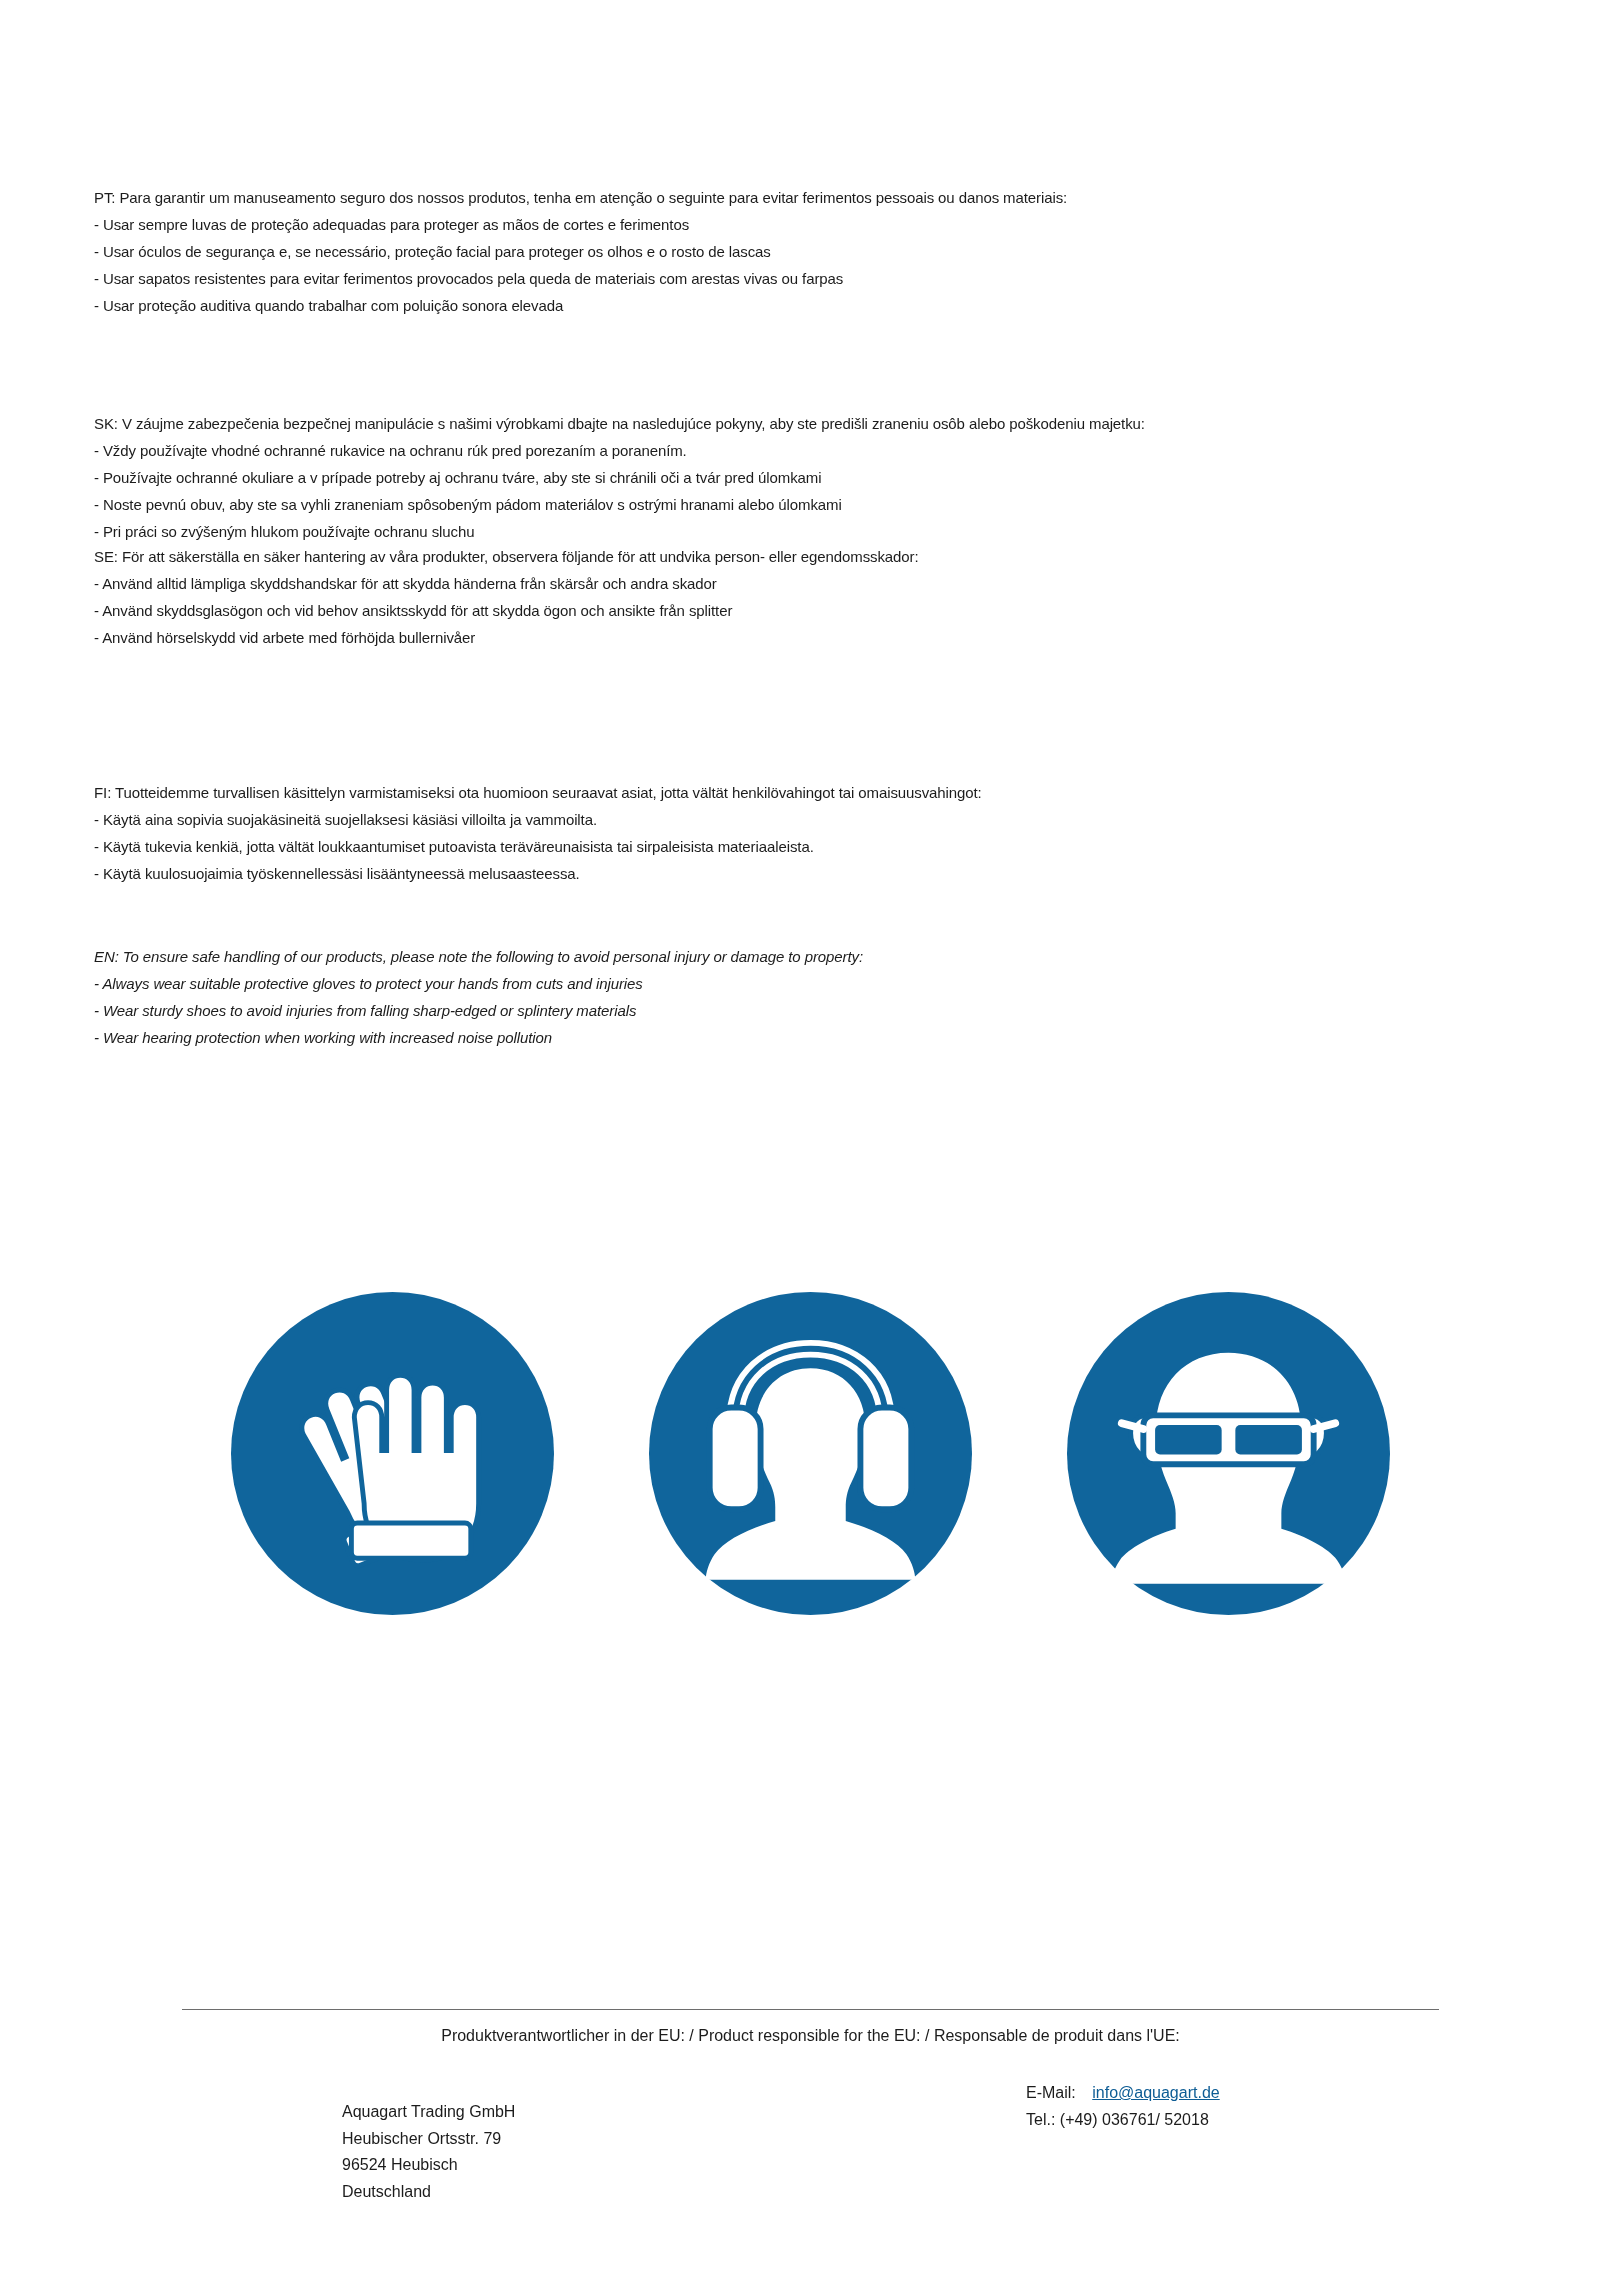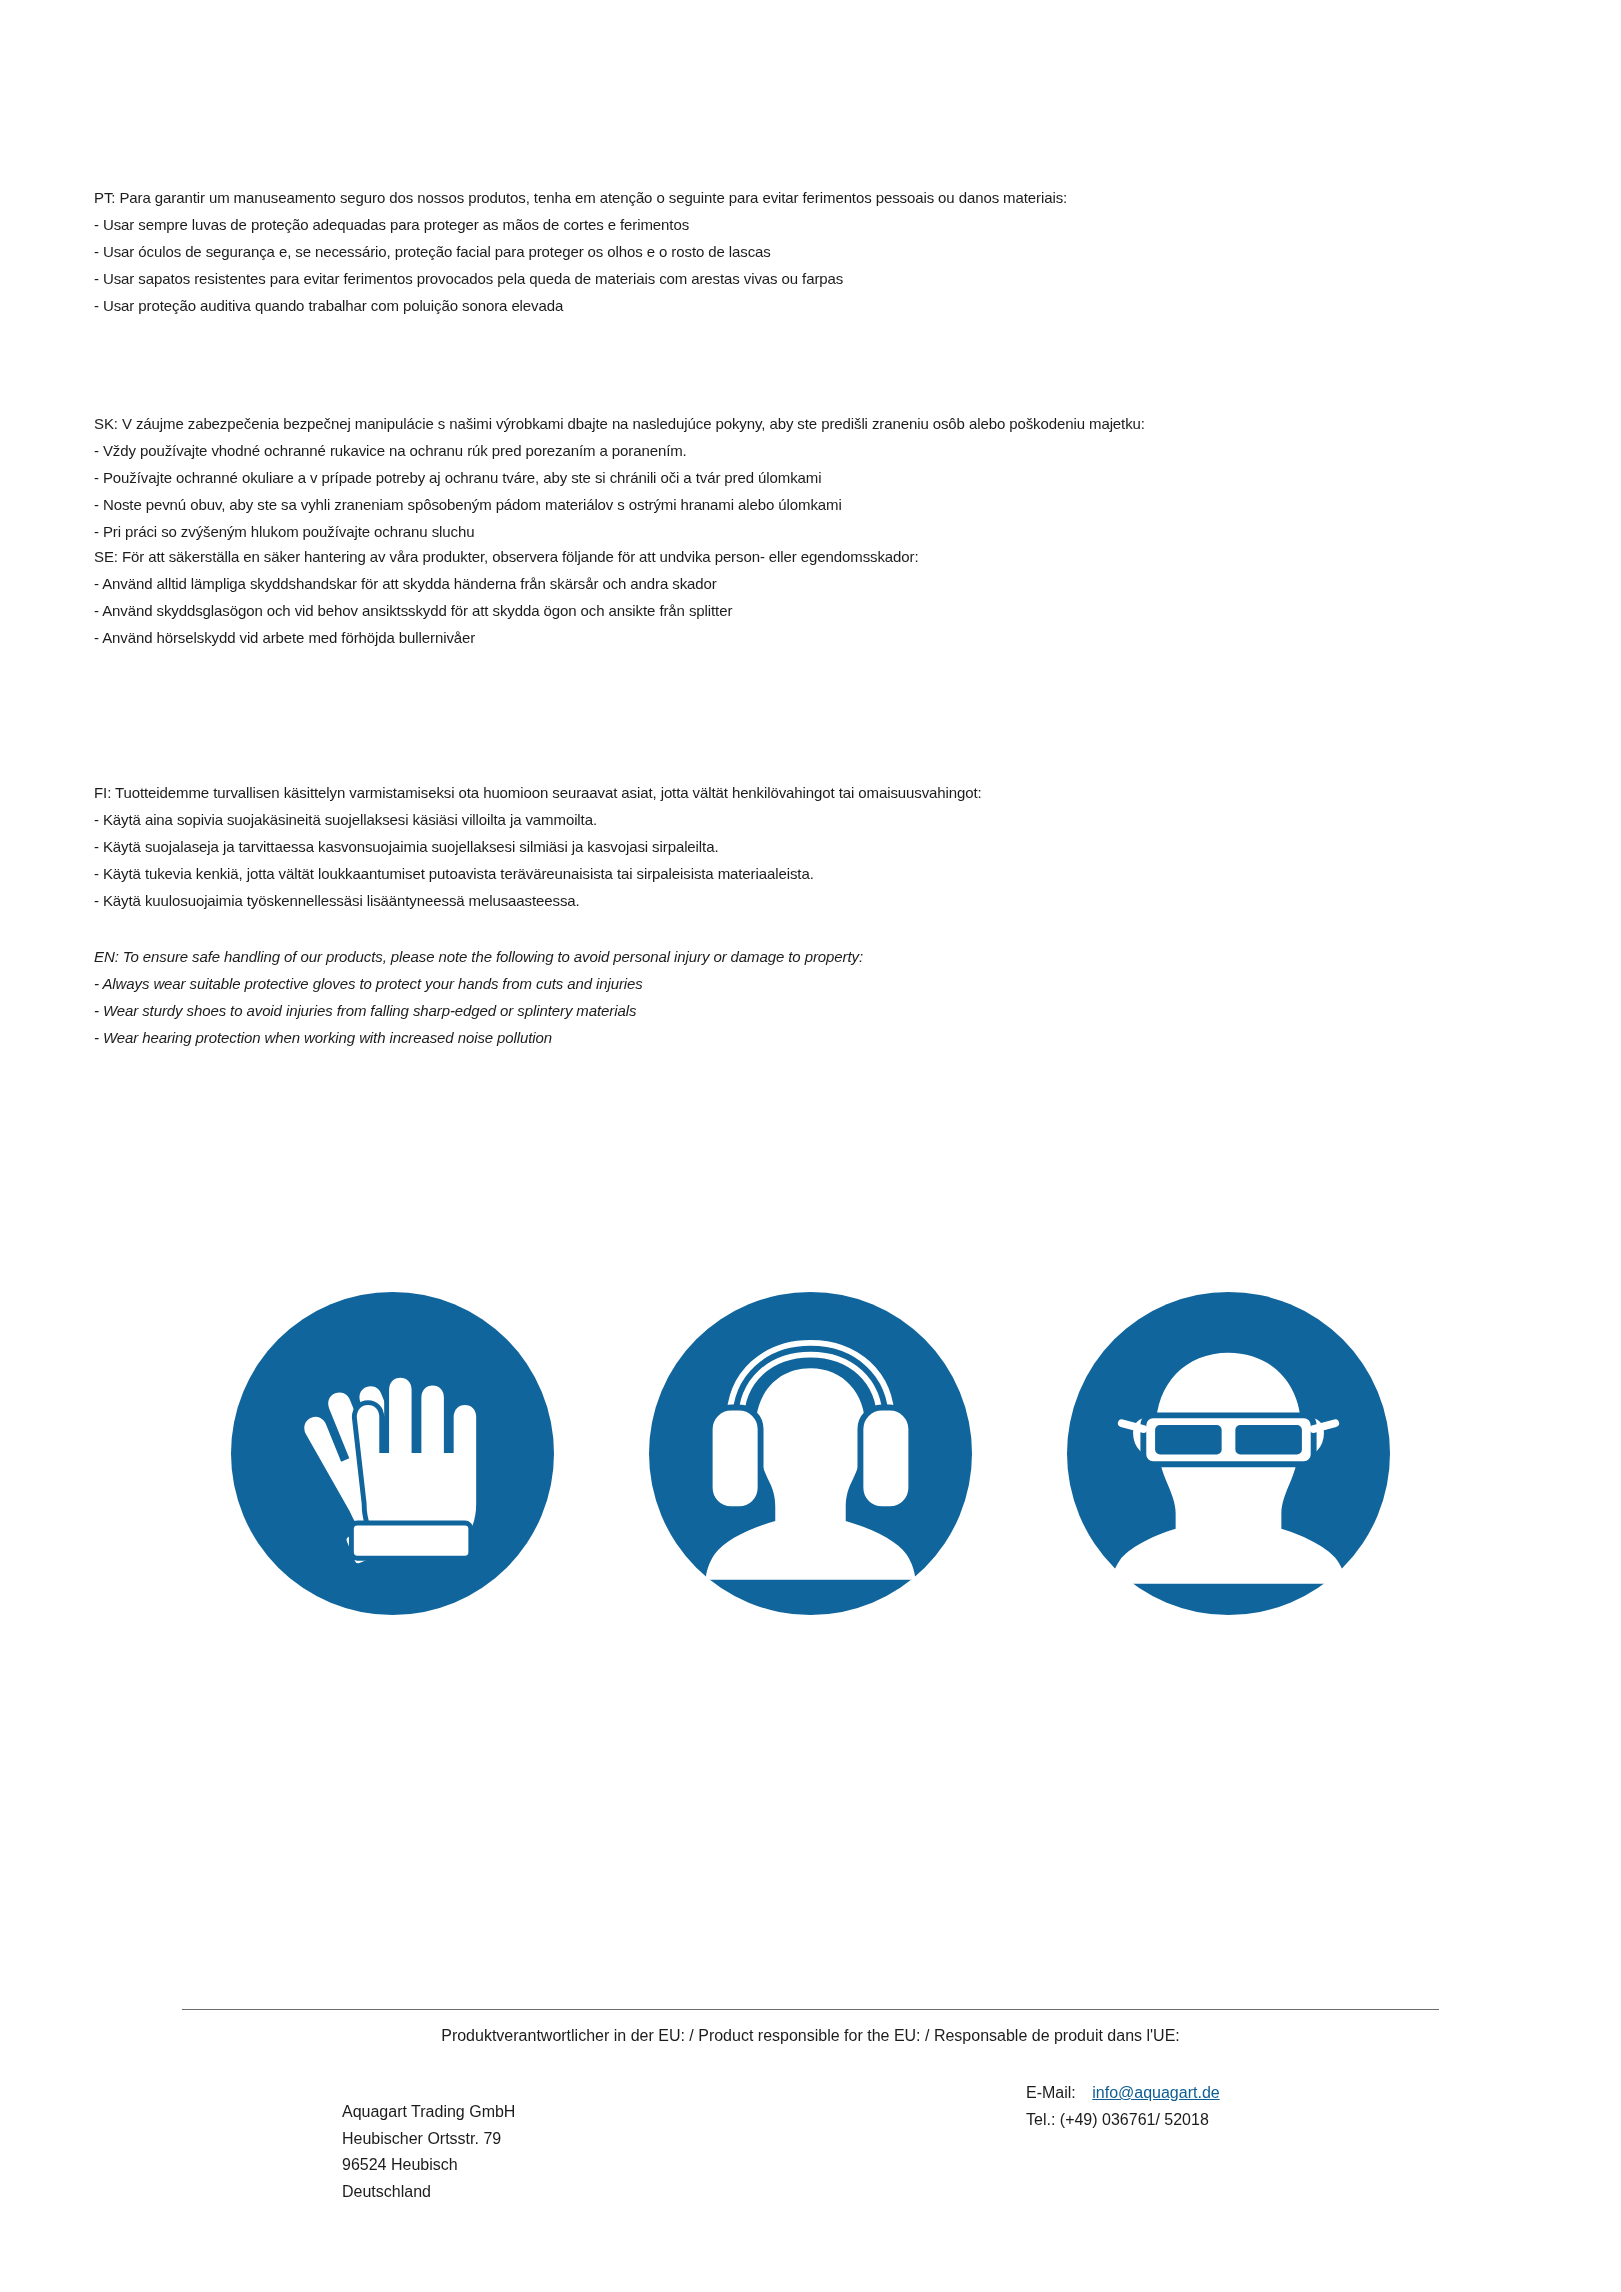--- a/index.html
+++ b/index.html
@@ -129,21 +129,20 @@
   <div class="text-block" id="block-se">
     <div class="line">SE: För att säkerställa en säker hantering av våra produkter, observera följande för att undvika person- eller egendomsskador:</div>
     <div class="line">- Använd alltid lämpliga skyddshandskar för att skydda händerna från skärsår och andra skador</div>
     <div class="line">- Använd skyddsglasögon och vid behov ansiktsskydd för att skydda ögon och ansikte från splitter</div>
     <div class="line">- Använd hörselskydd vid arbete med förhöjda bullernivåer</div>
   </div>
 
   <div class="text-block" id="block-fi">
     <div class="line">FI: Tuotteidemme turvallisen käsittelyn varmistamiseksi ota huomioon seuraavat asiat, jotta vältät henkilövahingot tai omaisuusvahingot:</div>
     <div class="line">- Käytä aina sopivia suojakäsineitä suojellaksesi käsiäsi villoilta ja vammoilta.</div>
-    <div class="line">- Käytä suojalaseja ja tarvittaessa kasvonsuojaimia suojellaksesi silmiäsi ja kasvojasi sirpaleilta.</div>
     <div class="line">- Käytä tukevia kenkiä, jotta vältät loukkaantumiset putoavista teräväreunaisista tai sirpaleisista materiaaleista.</div>
     <div class="line">- Käytä kuulosuojaimia työskennellessäsi lisääntyneessä melusaasteessa.</div>
   </div>
 
   <div class="text-block" id="block-en">
     <div class="line">EN: To ensure safe handling of our products, please note the following to avoid personal injury or damage to property:</div>
     <div class="line">- Always wear suitable protective gloves to protect your hands from cuts and injuries</div>
     <div class="line">- Wear sturdy shoes to avoid injuries from falling sharp-edged or splintery materials</div>
     <div class="line">- Wear hearing protection when working with increased noise pollution</div>
   </div>

